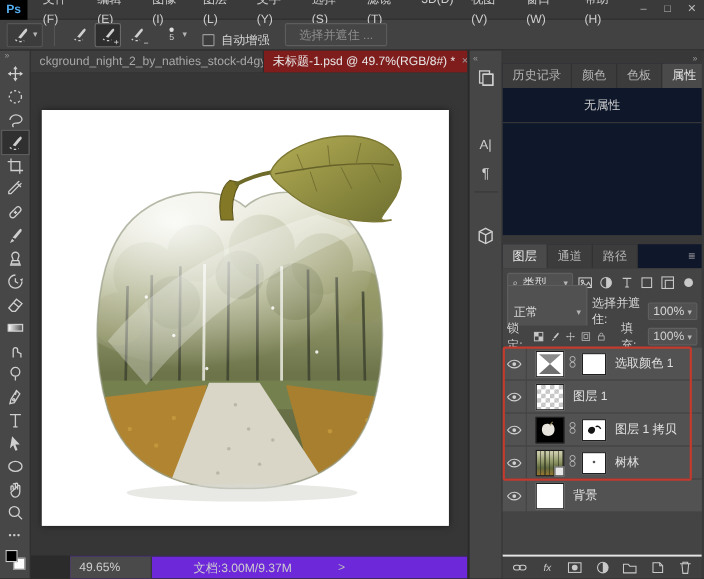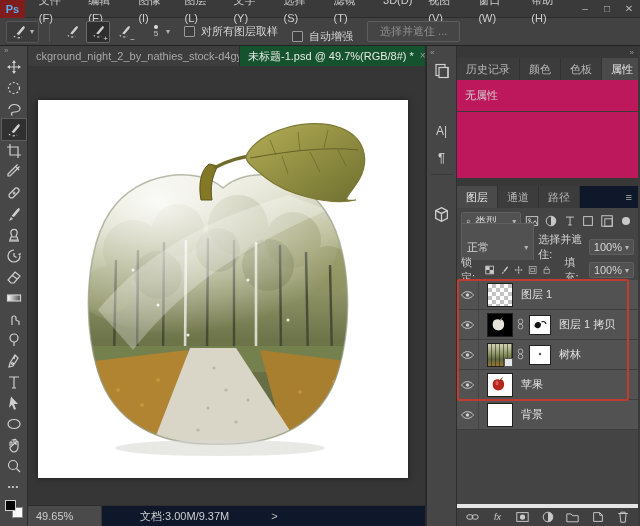--- a/index.html
+++ b/index.html
@@ -1,21 +1,21 @@
 <!DOCTYPE html>
 <html style="--redbox: #c23b2e;"><head>
 <meta charset="utf-8">
 <style>
   * { margin:0; padding:0; box-sizing:border-box; }
   html,body { width:640px; height:526px; overflow:hidden; background:#2b2b2b;
     font-family:"Liberation Sans", sans-serif; font-size:11px; color:#d6d6d6; }
 
   
   .titlebar { height:18px; background:#3a3a3a; display:flex; align-items:center; border-bottom:1px solid #2c2c2c; }
-  .ps-logo { width:26px; height:18px; background:#7f1d1d; color:#55aef2; font-weight:bold;
+  .ps-logo { width:26px; height:18px; background:#000000; color:#55aef2; font-weight:bold;
     display:flex; align-items:center; justify-content:center; font-size:11px; }
   .menus { display:flex; gap:0; margin-left:6px; }
   .menus span { padding:0 8px; line-height:18px; color:#cfcfcf; cursor:default; }
   .win-controls { margin-left:auto; display:flex; }
   .win-controls span { width:22px; text-align:center; color:#b8b8b8; line-height:18px; font-size:10px; }
 
   
   .optionsbar { height:28px; background:#424242; border-bottom:1px solid #222;
     display:flex; align-items:center; gap:6px; padding:0 6px; }
   .opt-group { display:flex; align-items:center; gap:2px; }
@@ -46,44 +46,44 @@
   .swatches { position:relative; width:18px; height:18px; margin-top:3px; }
   .swatches .bg { position:absolute; right:0; bottom:0; width:11px; height:11px; background:#fff; border:1px solid #888; }
   .swatches .fg { position:absolute; left:0; top:0; width:11px; height:11px; background:#000; border:1px solid #cfcfcf; }
 
   
   .center { flex:1; display:flex; flex-direction:column; min-width:0; }
   .tabbar { height:20px; background:#333; display:flex; }
   .doc-tab { display:flex; align-items:center; gap:6px; padding:0 8px; line-height:20px; white-space:nowrap; overflow:hidden; }
   .doc-tab .x { color:#9a9a9a; font-size:10px; }
   .doc-tab.inactive { background:#3d3d3d; color:#a8a8a8; border-right:1px solid #2b2b2b; }
-  .doc-tab.active { background:#14532d; color:#e8e8e8; }
+  .doc-tab.active { background:#7f1d1d; color:#e8e8e8; }
   .canvas { flex:1; position:relative; background:#363636; overflow:hidden; }
   .artboard { position:absolute; left:10px; top:34px; width:370px; height:378px; background:#fff; box-shadow:0 0 6px rgba(0,0,0,.5); }
-  .statusbar { height:21px; background:#0f172a; border-top:1px solid #2d2d2d; display:flex; align-items:center; color:#cfcfcf; }
+  .statusbar { height:21px; background:#6d28d9; border-top:1px solid #2d2d2d; display:flex; align-items:center; color:#cfcfcf;margin-left:36px; }
   .zoom-box { width:74px; padding-left:8px; line-height:20px; background:#4a4a4a; border-right:1px solid #333; height:100%; }
   .doc-size { margin-left:38px; }
   .status-expand { margin-left:42px; color:#bdbdbd; }
 
   
   .dock { width:215px; display:flex; background:#383838; }
   .dock-divider { width:2px; background:#2a2a2a; }
   .dock-strip { width:30px; background:#464646; border-right:1px solid #2f2f2f; display:flex; flex-direction:column; align-items:center; }
   .strip-collapse { font-size:8px; color:#9a9a9a; align-self:flex-start; padding:2px 0 0 3px; height:12px; }
   .strip-icon { width:26px; height:26px; display:flex; align-items:center; justify-content:center; color:#cfcfcf; }
   .strip-icon svg { stroke:#cfcfcf; fill:none; stroke-width:1.2; }
   .strip-sep { width:22px; height:1px; background:#393939; margin:4px 0; }
   .strip-gap { height:34px; }
   .panelcol { flex:1; display:flex; flex-direction:column; background:#444; min-width:0; }
   .panel-head { height:12px; display:flex; justify-content:flex-end; align-items:center; padding-right:4px; font-size:8px; color:#9a9a9a; background:#383838; }
   .ptabs { height:22px; display:flex; background:#0f172a; align-items:flex-end; }
   .ptab { padding:0 9px; line-height:22px; background:#3c3c3c; color:#b5b5b5; border-right:1px solid #313131; white-space:nowrap; }
   .ptab.active { background:#4a4a4a; color:#e8e8e8; }
   .ptab-menu { margin-left:auto; color:#b0b0b0; padding:0 6px; line-height:22px; }
-  .props-body { height:98px; background:#be185d; }
+  .props-body { height:134px; background:#0f172a;text-align:center; }
   .props-empty { padding:8px; color:#cfcfcf; border-bottom:1px solid #3a3a3a; }
   .panel-gap { height:8px; background:#383838; }
 
   .filter-row { height:26px; display:flex; align-items:center; gap:3px; padding:0 4px; background:#444; }
   .kind-box { display:flex; align-items:center; gap:4px; background:#515151; border:1px solid #5f5f5f; border-radius:2px; padding:1px 4px; width:64px; }
   .kind-box .mag { font-size:9px; }
   .f-icon { width:17px; height:17px; display:flex; align-items:center; justify-content:center; }
   .f-icon svg { stroke:#c9c9c9; fill:none; stroke-width:1.1; }
   .f-icon svg .f { fill:#c9c9c9; stroke:none; }
   .blend-row { height:26px; display:flex; align-items:center; gap:4px; padding:0 4px; background:#444; }
@@ -107,21 +107,21 @@
   .thumb.forest { background:linear-gradient(#c9caa9 8%, #8d9464 45%, #5f6840 70%, #96762f 100%); }
   .thumb.forest::after { content:""; position:absolute; inset:0;
     background:repeating-linear-gradient(90deg, transparent 0 3px, rgba(35,40,22,.55) 3px 4px); }
   .so-badge { position:absolute; right:-1px; bottom:-1px; width:9px; height:9px; background:#e8e8e8; border:1px solid #555; z-index:2; }
   .mask-thumb { width:22px; height:20px; background:#fff; border:1px solid #1f1f1f; margin-left:4px; flex:none; position:relative; }
   .chain { margin-left:3px; flex:none; }
   .chain svg { stroke:#bdbdbd; fill:none; stroke-width:1.1; }
   .lname { margin-left:8px; color:#e0e0e0; white-space:nowrap; overflow:hidden; }
   .red-box { position:absolute; left:0; top:-1px; width:calc(100% - 9px); height:122px;
     border:2px solid var(--redbox,#c23b2e); border-radius:2px; pointer-events:none; z-index:5; }
-  .bottombar { height:22px; background:#404040; border-top:4px solid #e5e5e5; display:flex; align-items:center; justify-content:center; gap:9px; }
+  .bottombar { height:22px; background:#404040; border-top:2px solid #e5e5e5; display:flex; align-items:center; justify-content:center; gap:9px; }
   .bb-icon { width:16px; height:16px; display:flex; align-items:center; justify-content:center; color:#c9c9c9; font-size:9px; }
   .bb-icon svg { stroke:#c9c9c9; fill:none; stroke-width:1.1; }
   .bb-icon svg .f { fill:#c9c9c9; stroke:none; }
   .dock-edge { width:2px; background:#3a3a3a; }
 </style>
 </head>
 <body>
 
 <svg width="0" height="0" style="position:absolute">
   <defs>
@@ -198,24 +198,20 @@
         </svg>
       <span class="mode-sub">−</span>
     </div>
   </div>
   <div class="opt-group" style="margin-left:6px;">
     <div class="brush-size">
       <div class="dot"></div>
       <div class="num">5</div>
     </div>
     <span class="chev">▾</span>
-  </div>
-  <div class="opt-group" style="margin-left:8px;">
-    <div class="checkbox"></div>
-    <span class="opt-label">对所有图层取样</span>
   </div>
   <div class="opt-group" style="margin-left:8px;margin-top:10px;">
     <div class="checkbox"></div>
     <span class="opt-label">自动增强</span>
   </div>
   <div class="select-mask-btn">选择并遮住 ...</div>
 </div>
 
 <div class="main">
 
@@ -584,100 +580,106 @@
         <span style="margin-left:8px">填充:</span>
         <div class="num-box">
           <span>100%</span>
           <span class="chev">▾</span>
         </div>
       </div>
 
       <div class="layerlist">
         <div class="red-box"></div>
 
-
         <div class="lrow">
           <div class="eye-cell">
             <svg width="15" height="12" viewBox="0 0 16 14">
                 <path d="M1 7s2.6-4 7-4 7 4 7 4-2.6 4-7 4-7-4-7-4z"></path>
                 <circle class="f" cx="8" cy="7" r="2"></circle>
               </svg>
           </div>
-          <div class="thumb checker"></div>
-          <div class="lname">图层 1</div>
+          <div class="thumb">
+            <svg width="24" height="22" viewBox="0 0 24 22">
+                <path d="M2 2h20L12 11z" fill="#8a8a8a"></path>
+                <path d="M2 20h20L12 11z" fill="#6f6f6f"></path>
+              </svg>
+          </div>
+          <div class="chain">
+            <svg width="9" height="14" viewBox="0 0 12 16">
+                <rect x="3" y="1.5" width="6" height="6" rx="2.5"></rect>
+                <rect x="3" y="8.5" width="6" height="6" rx="2.5"></rect>
+              </svg>
+          </div>
+          <div class="mask-thumb"></div>
+          <div class="lname">选取颜色 1</div>
         </div>
 
         <div class="lrow">
           <div class="eye-cell">
             <svg width="15" height="12" viewBox="0 0 16 14">
                 <path d="M1 7s2.6-4 7-4 7 4 7 4-2.6 4-7 4-7-4-7-4z"></path>
                 <circle class="f" cx="8" cy="7" r="2"></circle>
               </svg>
           </div>
-          <div class="thumb black">
-            <svg width="24" height="22" viewBox="0 0 24 22">
-                <path d="M12.5 6.5C10.5 4.5 6 5 5 8.2c-1 3.2.2 6.8 3.2 7.8 1.6.6 2.8.6 4.4 0 3-1 4.2-4.6 3.2-7.8-1-3.2-4.3-3.7-3.3-1.7z" fill="#e6e4dc"></path>
-                <path d="M12.5 6.8c.2-1.8 1-2.8 2-3.2" stroke="#9a8b55" fill="none"></path>
-              </svg>
-          </div>
-          <div class="chain">
-            <svg width="9" height="14" viewBox="0 0 12 16">
-                <rect x="3" y="1.5" width="6" height="6" rx="2.5"></rect>
-                <rect x="3" y="8.5" width="6" height="6" rx="2.5"></rect>
-              </svg>
-          </div>
-          <div class="mask-thumb">
-            <svg width="20" height="18" viewBox="0 0 20 18">
-                <path d="M5 8c1.5-3 6-2.5 6 .5S8.5 13 6.5 12 4 10 5 8z" fill="#141414"></path>
-                <path d="M11.5 6c2-1.2 4 0 4.5 2" stroke="#141414" fill="none" stroke-width="1.2"></path>
-              </svg>
-          </div>
-          <div class="lname">图层 1 拷贝</div>
+          <div class="thumb checker"></div>
+          <div class="lname">图层 1</div>
         </div>
 
         <div class="lrow">
           <div class="eye-cell">
             <svg width="15" height="12" viewBox="0 0 16 14">
                 <path d="M1 7s2.6-4 7-4 7 4 7 4-2.6 4-7 4-7-4-7-4z"></path>
                 <circle class="f" cx="8" cy="7" r="2"></circle>
               </svg>
           </div>
-          <div class="thumb forest">
-            <span class="so-badge"></span>
+          <div class="thumb black">
+            <svg width="24" height="22" viewBox="0 0 24 22">
+                <path d="M12.5 6.5C10.5 4.5 6 5 5 8.2c-1 3.2.2 6.8 3.2 7.8 1.6.6 2.8.6 4.4 0 3-1 4.2-4.6 3.2-7.8-1-3.2-4.3-3.7-3.3-1.7z" fill="#e6e4dc"></path>
+                <path d="M12.5 6.8c.2-1.8 1-2.8 2-3.2" stroke="#9a8b55" fill="none"></path>
+              </svg>
           </div>
           <div class="chain">
             <svg width="9" height="14" viewBox="0 0 12 16">
                 <rect x="3" y="1.5" width="6" height="6" rx="2.5"></rect>
                 <rect x="3" y="8.5" width="6" height="6" rx="2.5"></rect>
               </svg>
           </div>
           <div class="mask-thumb">
             <svg width="20" height="18" viewBox="0 0 20 18">
-                <circle cx="10" cy="8" r="1.2" fill="#555"></circle>
-              </svg>
-          </div>
-          <div class="lname">树林</div>
+                <path d="M5 8c1.5-3 6-2.5 6 .5S8.5 13 6.5 12 4 10 5 8z" fill="#141414"></path>
+                <path d="M11.5 6c2-1.2 4 0 4.5 2" stroke="#141414" fill="none" stroke-width="1.2"></path>
+              </svg>
+          </div>
+          <div class="lname">图层 1 拷贝</div>
         </div>
 
         <div class="lrow">
           <div class="eye-cell">
             <svg width="15" height="12" viewBox="0 0 16 14">
                 <path d="M1 7s2.6-4 7-4 7 4 7 4-2.6 4-7 4-7-4-7-4z"></path>
                 <circle class="f" cx="8" cy="7" r="2"></circle>
               </svg>
           </div>
-          <div class="thumb">
-            <svg width="24" height="22" viewBox="0 0 24 22">
-                <path d="M12.5 6.5C10.5 4.5 6 5 5 8.2c-1 3.2.2 6.8 3.2 7.8 1.6.6 2.8.6 4.4 0 3-1 4.2-4.6 3.2-7.8-1-3.2-4.3-3.7-3.3-1.7z" fill="#b5251c"></path>
-                <path d="M12.5 6.8c.2-1.8 1-2.8 2-3.2" stroke="#5a3a12" fill="none"></path>
-                <ellipse cx="9" cy="9" rx="1.6" ry="2.2" fill="#e76a5e" opacity="0.8"></ellipse>
-              </svg>
-          </div>
-          <div class="lname">苹果</div>
-        </div>
+          <div class="thumb forest">
+            <span class="so-badge"></span>
+          </div>
+          <div class="chain">
+            <svg width="9" height="14" viewBox="0 0 12 16">
+                <rect x="3" y="1.5" width="6" height="6" rx="2.5"></rect>
+                <rect x="3" y="8.5" width="6" height="6" rx="2.5"></rect>
+              </svg>
+          </div>
+          <div class="mask-thumb">
+            <svg width="20" height="18" viewBox="0 0 20 18">
+                <circle cx="10" cy="8" r="1.2" fill="#555"></circle>
+              </svg>
+          </div>
+          <div class="lname">树林</div>
+        </div>
+
 
         <div class="lrow">
           <div class="eye-cell">
             <svg width="15" height="12" viewBox="0 0 16 14">
                 <path d="M1 7s2.6-4 7-4 7 4 7 4-2.6 4-7 4-7-4-7-4z"></path>
                 <circle class="f" cx="8" cy="7" r="2"></circle>
               </svg>
           </div>
           <div class="thumb"></div>
           <div class="lname">背景</div>

